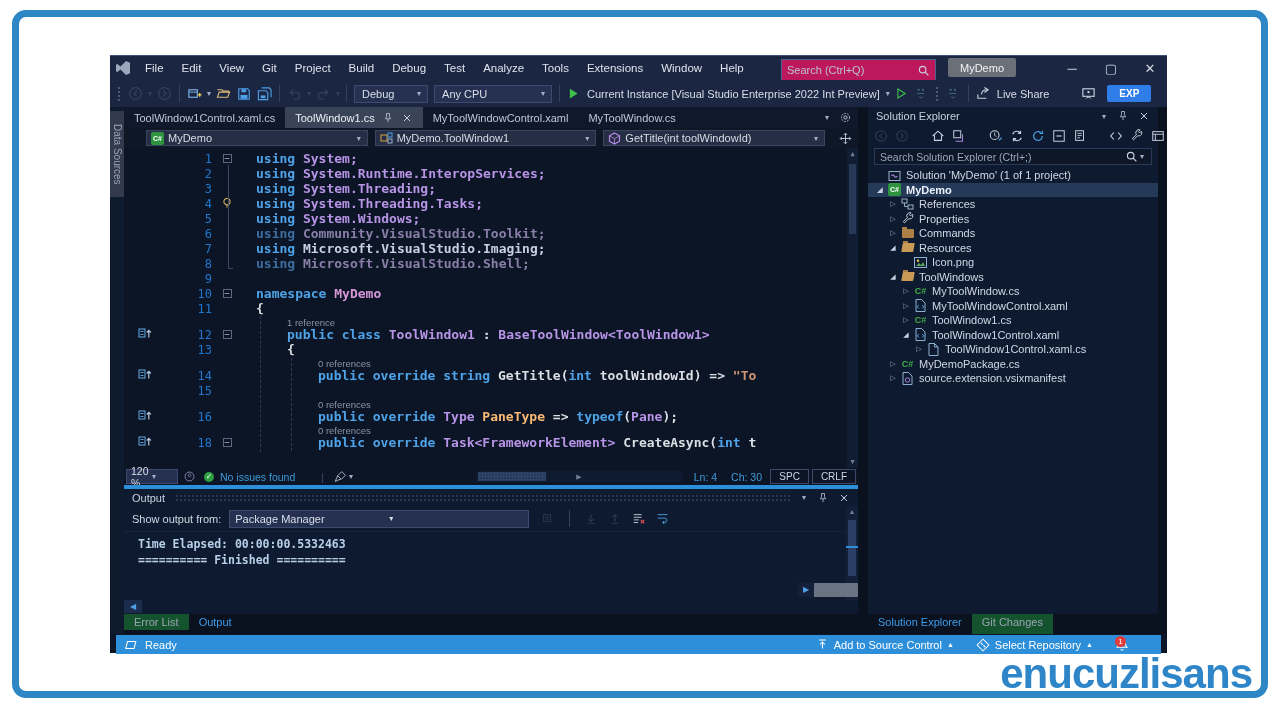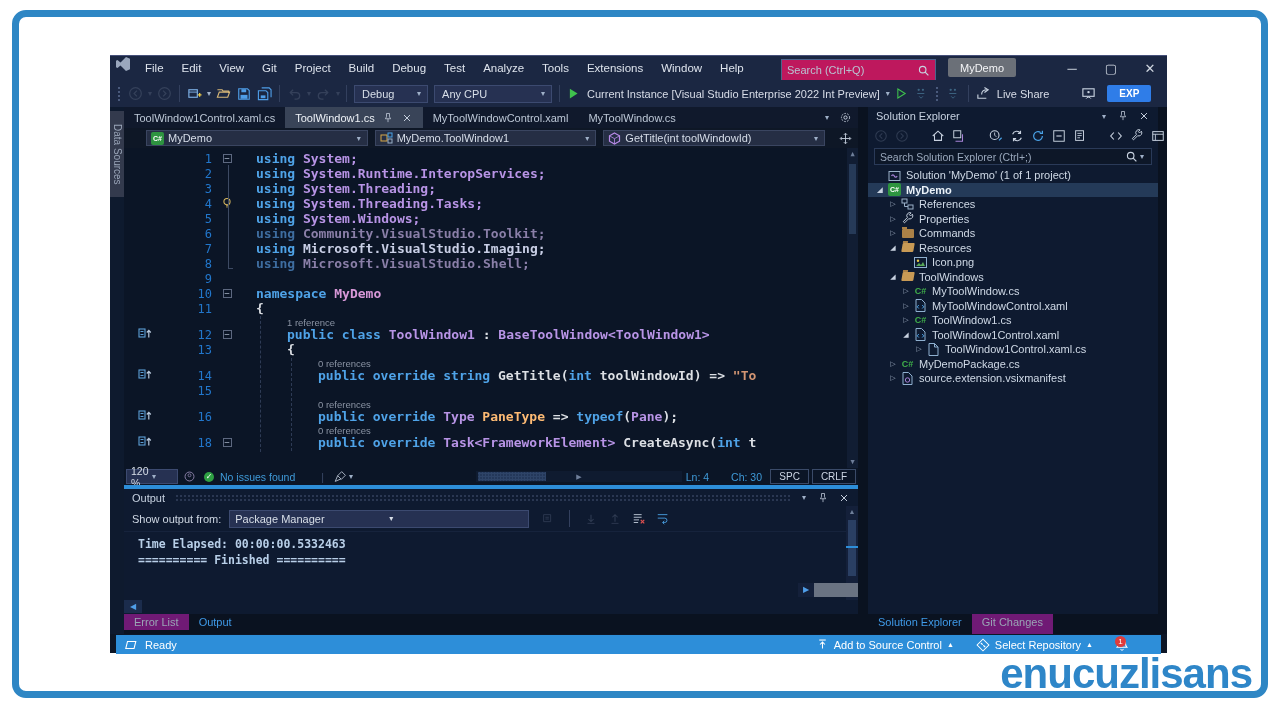--- a/index.html
+++ b/index.html
@@ -5,21 +5,21 @@
   * { margin:0; padding:0; box-sizing:border-box; }
   html,body { width:1280px; height:720px; background:#ffffff; font-family:"Liberation Sans", sans-serif; overflow:hidden; }
   #stage { position:relative; width:1280px; height:720px; background:#fff; }
   #frame { position:absolute; left:12px; top:10px; width:1256px; height:688px; border:7px solid #2e86c4; border-radius:14px; }
   #watermark { position:absolute; right:28px; top:650px; font-size:42px; font-weight:bold; letter-spacing:-1px; color:#2e86c8; }
 
   
   #vswin { position:absolute; left:110px; top:55px; width:1057px; height:598px; background:#0d1626; border-top:1px solid #46507a; color:#dce1ea; font-size:11px; }
 
   
-  #titlebar { position:absolute; left:0; top:0; width:100%; height:24px; background:#1b2742; display:flex; align-items:flex-start; }
+  #titlebar { position:absolute; left:0; top:0; width:100%; height:24px; background:#1b2742; display:flex; align-items:center; }
   #vslogo { width:26px; display:flex; justify-content:center; align-items:center; }
   .menu-item { padding:0 9px; color:#dde3ec; font-size:11.5px; line-height:24px; cursor:default; }
   #tb-search { position:absolute; left:671px; top:3px; width:155px; height:22px; background:#be185d; border:1px solid #4d648c; display:flex; align-items:center; padding:0 5px; }
   #tb-search .ph { flex:1; color:#b9c3d2; font-size:11px; }
   #win-title-badge { position:absolute; left:838px; top:2px; height:19px; background:#6b7078; color:#f4f5f7; font-size:11px; display:flex; align-items:center; padding:0 12px; border-radius:2px; }
   .wbtn { position:absolute; top:0; width:34px; height:24px; display:flex; align-items:center; justify-content:center; color:#cfd6e0; font-size:13px; }
 
   
   #toolbar { position:absolute; left:0; top:24px; width:100%; height:27px; background:#1b2742; display:flex; align-items:center; padding-left:4px; }
   .grip { width:5px; height:16px; margin:0 3px; background-image:radial-gradient(#4a5a7c 1px, transparent 1.2px); background-size:4px 4px; }
@@ -72,21 +72,21 @@
 
   
   #edbottom { position:absolute; left:0; top:361px; width:100%; height:17px; background:#0b1526; display:flex; align-items:center; font-size:10.5px; }
   .zoombox { width:52px; height:15px; background:#263152; border:1px solid #3c4a70; color:#d8dfe8; display:flex; align-items:center; padding:0 4px; margin-left:2px; }
   .zoombox span { flex:1; }
   #issues { color:#3f9ad8; margin-left:6px; }
   .okdot { width:10px; height:10px; border-radius:50%; background:#2ea043; color:#fff; font-size:8px; line-height:10px; text-align:center; display:inline-block; }
   #ed-hscroll { position:absolute; left:340px; top:3px; width:230px; height:11px; }
   #ed-hscroll .track { position:absolute; left:12px; right:12px; top:0; height:11px; background:#0f1b30; }
   #ed-hscroll .thumb { position:absolute; left:14px; top:1px; width:68px; height:9px; background:#24385a; background-image:radial-gradient(#2e4468 1px, transparent 1.2px); background-size:3px 3px; }
-  #ed-pos { position:absolute; right:96px; display:flex; gap:22px; color:#3f9ad8; }
+  #ed-pos { position:absolute; right:96px; display:flex; gap:14px; color:#3f9ad8; }
   #ed-flags { position:absolute; right:2px; display:flex; gap:3px; }
   .flagbox { border:1px solid #3a4a68; color:#cdd6e4; padding:1px 8px; font-size:10px; }
 
   
   #vsplit { position:absolute; left:0; top:378px; width:100%; height:4px; background:#2d8ed9; }
 
   
   #output { position:absolute; left:0; top:382px; width:100%; height:125px; background:#0e1a30; }
   #out-head { position:absolute; left:0; top:0; width:100%; height:17px; display:flex; align-items:center; padding:0 8px; }
   #out-head .dots { flex:1; height:7px; margin:0 10px; background-image:radial-gradient(#2a3752 0.8px, transparent 1px); background-size:4px 4px; }
@@ -99,21 +99,21 @@
   #out-vscroll .thumb { position:absolute; left:2px; top:14px; width:8px; height:56px; background:#2a3f63; }
   #out-vscroll .thumb .mid { position:absolute; left:-2px; right:-2px; top:26px; height:2px; background:#2d8ed9; }
   #out-corner { position:absolute; right:0; top:94px; width:60px; height:14px; display:flex; }
   #out-corner .rbtn { width:16px; background:#14203a; color:#4f9ee8; font-size:8px; text-align:center; line-height:14px; }
   #out-corner .gthumb { flex:1; background:#6a7382; }
   #out-lbtn { position:absolute; left:0; top:111px; width:18px; height:13px; background:#1b2c4c; color:#4f9ee8; font-size:8px; text-align:center; line-height:13px; }
 
   
   #btabs { position:absolute; left:0; top:507px; width:100%; height:20px; background:#0a1220; display:flex; align-items:flex-start; }
   .btab { padding:2px 10px; font-size:11px; }
-  .btab.inactive { background:#701a75; color:#9aa5b5; }
+  .btab.inactive { background:#14532d; color:#9aa5b5; }
   .btab.active { color:#3f9ae8; }
 
   
   #sepanel { position:absolute; left:758px; top:0; width:290px; height:100%; background:#0e1a30; }
   #se-head { display:flex; align-items:center; height:18px; padding:0 8px; }
   #se-head .title { color:#c6d1e0; font-size:11px; flex:1; }
   #se-head .hicons { display:flex; gap:9px; align-items:center; }
   #se-tools { display:flex; align-items:center; height:22px; gap:7px; padding:0 6px; }
   #se-search { margin:1px 6px; height:17px; background:#0d1728; border:1px solid #2a3a58; display:flex; align-items:center; padding:0 5px; }
   #se-search .ph { flex:1; color:#9aa8bc; font-size:10.5px; }

